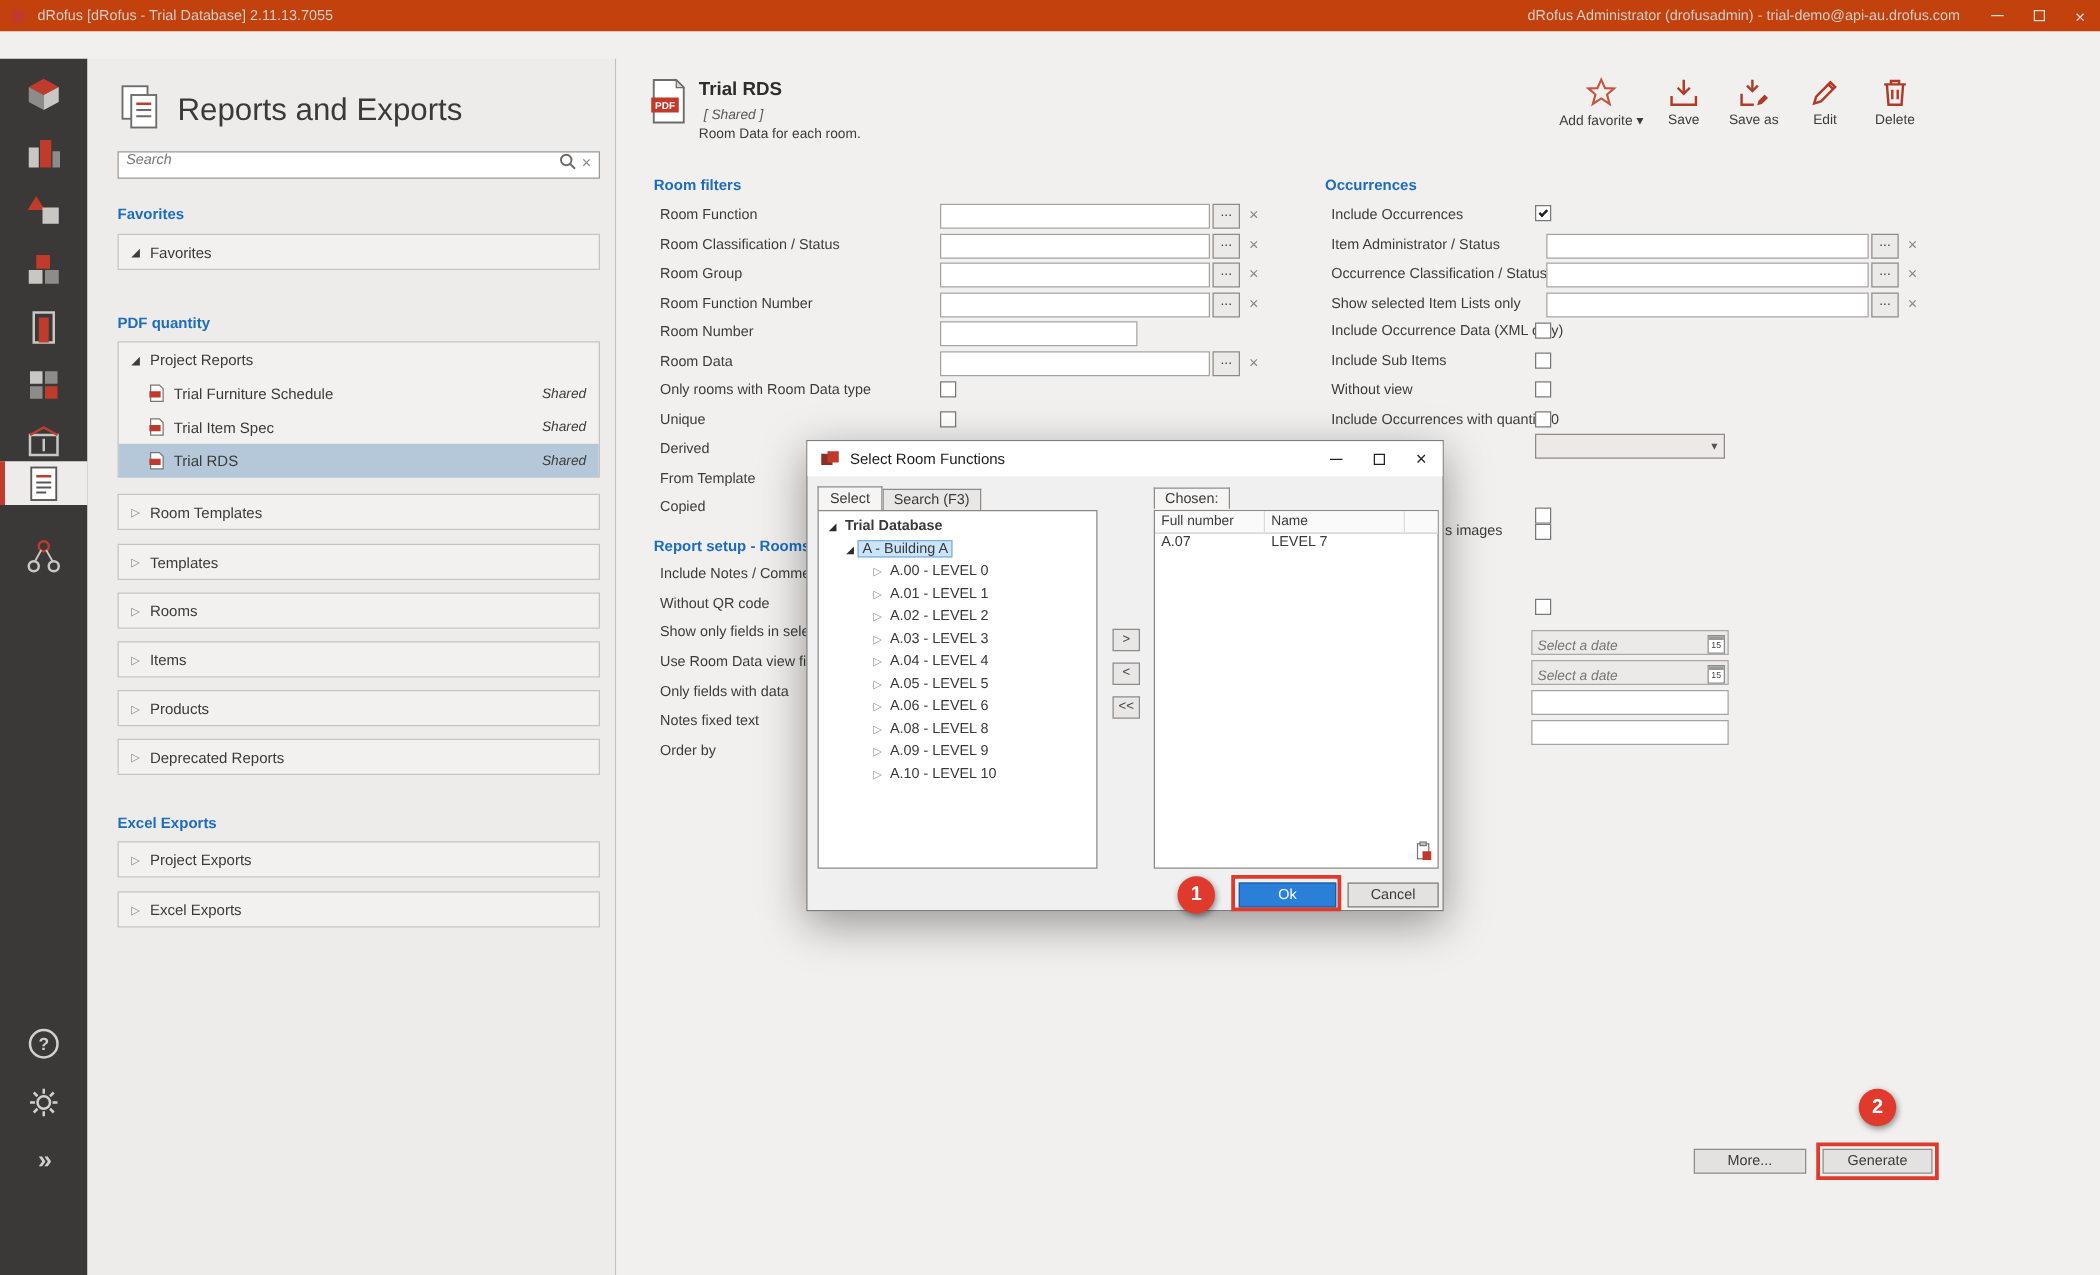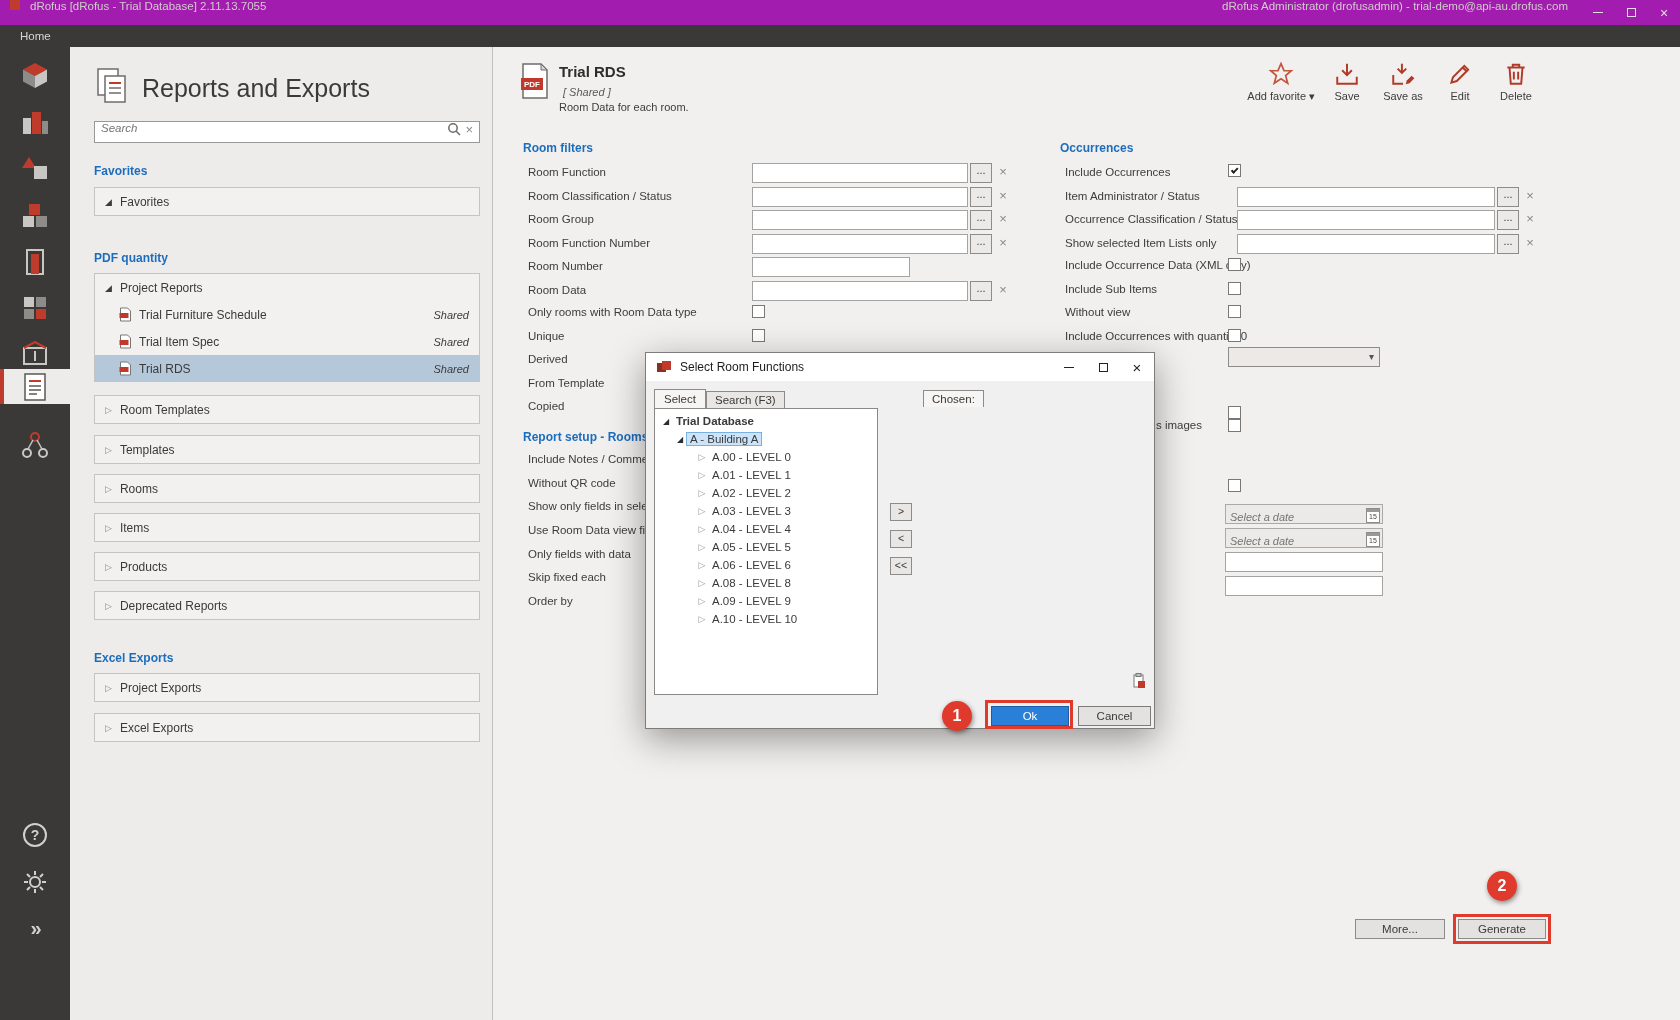--- a/index.html
+++ b/index.html
@@ -1,20 +1,20 @@
 <!DOCTYPE html>
 <html><head>
 <meta charset="utf-8">
 <style>
 *{margin:0;padding:0;box-sizing:border-box}
 html,body{background:#6b6b6b}
 .screen{position:relative;width:1680px;height:1020px;overflow:hidden;background:#f2f0ee;font-family:"Liberation Sans",sans-serif;font-size:12px;color:#3a3a3a}
 .abs{position:absolute}
 
-.titlebar{position:absolute;left:0;top:0;width:100%;height:25px;background:#a21caf;display:flex;align-items:flex-start;color:#cfcdca;font-size:11.5px}
+.titlebar{position:absolute;left:0;top:0;width:100%;height:25px;background:#c2410c;display:flex;align-items:center;color:#cfcdca;font-size:11.5px}
 .appicon{width:10px;height:10px;background:#bf3b2b;margin:0 10px;display:inline-block}
 .tb-user{position:absolute;right:112px}
 .tb-btn{position:absolute;top:0;width:32px;height:25px;display:flex;align-items:center;justify-content:center}
 .glyph-min{display:block;width:10px;height:1px;background:#e2e0dd}
 .glyph-max{display:block;width:9px;height:9px;border:1px solid #e2e0dd}
 .glyph-x{font-size:14px;color:#e2e0dd;line-height:1}
 
 .menubar{position:absolute;left:0;top:25px;width:100%;height:22px;background:#3a3938;color:#d8d6d3;font-size:11.5px;display:flex;align-items:center}
 .menu-home{margin-left:20px}
 
@@ -101,23 +101,20 @@
         <i class="glyph-min"></i>
       </span>
     <span class="tb-btn" style="right:33px">
         <i class="glyph-max"></i>
       </span>
     <span class="tb-btn" style="right:0">
         <span class="glyph-x">×</span>
       </span>
   </div>
 
-  <div class="menubar">
-    <span class="menu-home">Home</span>
-  </div>
 
   <div class="navstrip">
     <div class="nav-icon" style="top:8px">
       <svg width="30" height="30" viewBox="0 0 30 30">
           <polygon points="15,3 27,9.5 15,16 3,9.5" fill="#bf3b2b"></polygon>
           <polygon points="3,9.5 15,16 15,28 3,21.5" fill="#8e8c89"></polygon>
           <polygon points="27,9.5 15,16 15,28 27,21.5" fill="#c9c7c4"></polygon>
         </svg>
     </div>
     <div class="nav-icon" style="top:55px">
@@ -403,21 +400,21 @@
     <div class="cb" style="left:259px;top:329px"></div>
     <div class="lbl" style="left:35px;top:353px">Copied</div>
     <div class="cb" style="left:259px;top:352px"></div>
 
     <div class="abs heading" style="left:30px;top:383px">Report setup - Rooms</div>
     <div class="lbl" style="left:35px;top:406px">Include Notes / Comme</div>
     <div class="lbl" style="left:35px;top:430px">Without QR code</div>
     <div class="lbl" style="left:35px;top:453px">Show only fields in selec</div>
     <div class="lbl" style="left:35px;top:477px">Use Room Data view filt</div>
     <div class="lbl" style="left:35px;top:501px">Only fields with data</div>
-    <div class="lbl" style="left:35px;top:524px">Skip fixed each</div>
+    <div class="lbl" style="left:35px;top:524px">Notes fixed text</div>
     <div class="lbl" style="left:35px;top:548px">Order by</div>
 
     <div class="abs heading" style="left:567px;top:94px">Occurrences</div>
     <div class="lbl" style="left:572px;top:119px">Include Occurrences</div>
     <div class="cb" style="left:735px;top:117px">
         <span class="ck"></span>
       </div>
 
     <div class="lbl" style="left:572px;top:143px">Item Administrator / Status</div>
     <input class="inp" style="left: 744px; top: 140px; width: 258px;">
@@ -537,20 +534,30 @@
           <span class="tcol">▷</span>
           <span>A.10 - LEVEL 10</span>
         </div>
     </div>
 
     <div class="xferbtn" style="top:150px">&gt;</div>
     <div class="xferbtn" style="top:177px">&lt;</div>
     <div class="xferbtn" style="top:204px">&lt;&lt;</div>
 
     <div class="chosen-tab">Chosen:</div>
+    <div class="chosenbox">
+      <div class="chead">
+        <span class="c1">Full number</span>
+        <span class="c2">Name</span>
+      </div>
+      <div class="crow">
+        <span class="c1">A.07</span>
+        <span class="c2">LEVEL 7</span>
+      </div>
+    </div>
     <span class="paste">
       <svg width="14" height="16" viewBox="0 0 14 16">
           <rect x="2" y="2" width="9" height="12" fill="#fff" stroke="#777"></rect>
           <rect x="4" y="0.5" width="5" height="3" fill="#c0c0c0" stroke="#777"></rect>
           <rect x="6" y="8" width="7" height="7" fill="#c0392b"></rect>
         </svg>
     </span>
 
     <div class="okbtn">Ok</div>
     <div class="cancelbtn">Cancel</div>

